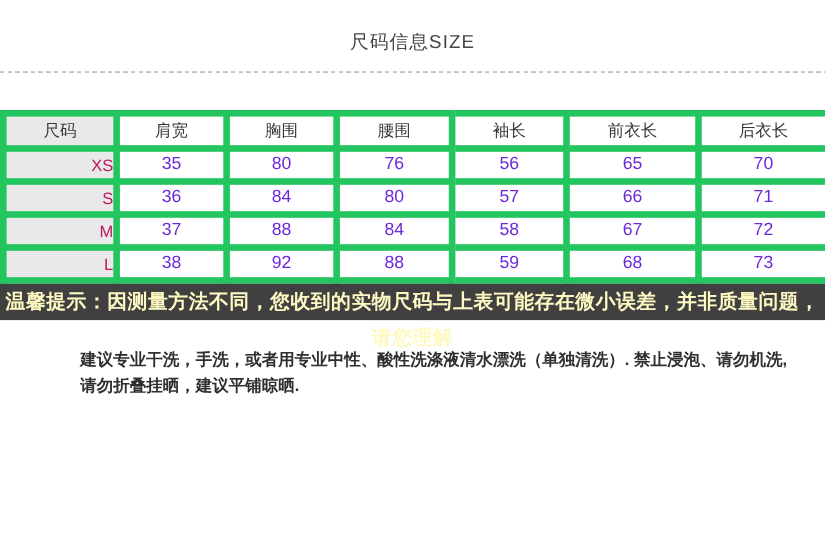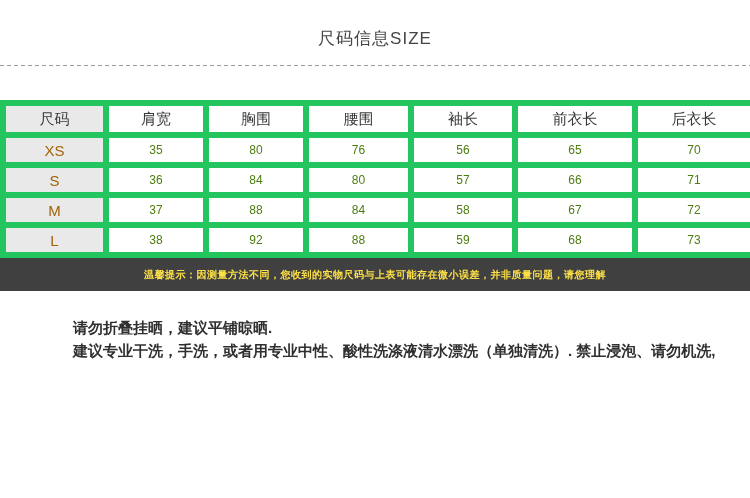--- a/index.html
+++ b/index.html
@@ -49,39 +49,40 @@
     padding: 0;
   }
   table.size-table th {
     height: 32px;
     font-size: 15px;
     font-weight: normal;
     color: #383838;
   }
   table.size-table td {
     height: 30px;
-    font-size: 12px;
-    color: #4d7c0f;
+    font-size: 16px;
+    color: #6d28d9;
   }
   table.size-table .size-col {
     background: #e9e9e9;
   }
   table.size-table td.size-col {
     font-size: 15px;
-    color: #a16207;
+    color: #be185d;
+    text-align: right;
   }
 
   
   .notice-bar {
     width: 100%;
     height: 33px;
     line-height: 33px;
     background: #404040;
-    color: #fde047;
-    font-size: 10px;
+    color: #fef9c3;
+    font-size: 18px;
     font-weight: bold;
     text-align: center;
     letter-spacing: 0.5px;
   }
 
   
   .washing-section {
     margin-top: 25px;
     padding-left: 57px;
   }
@@ -172,16 +173,16 @@
         <td>68</td>
         <td>73</td>
       </tr>
     </tbody>
 </table>
 
 <div class="notice-bar">温馨提示：因测量方法不同，您收到的实物尺码与上表可能存在微小误差，并非质量问题，请您理解</div>
 
 <div class="washing-section">
   <div class="washing-body">
+    <div>建议专业干洗，手洗，或者用专业中性、酸性洗涤液清水漂洗（单独清洗）. 禁止浸泡、请勿机洗,</div>
     <div>请勿折叠挂晒，建议平铺晾晒.</div>
-    <div>建议专业干洗，手洗，或者用专业中性、酸性洗涤液清水漂洗（单独清洗）. 禁止浸泡、请勿机洗,</div>
   </div>
 </div>
 
 </body></html>

